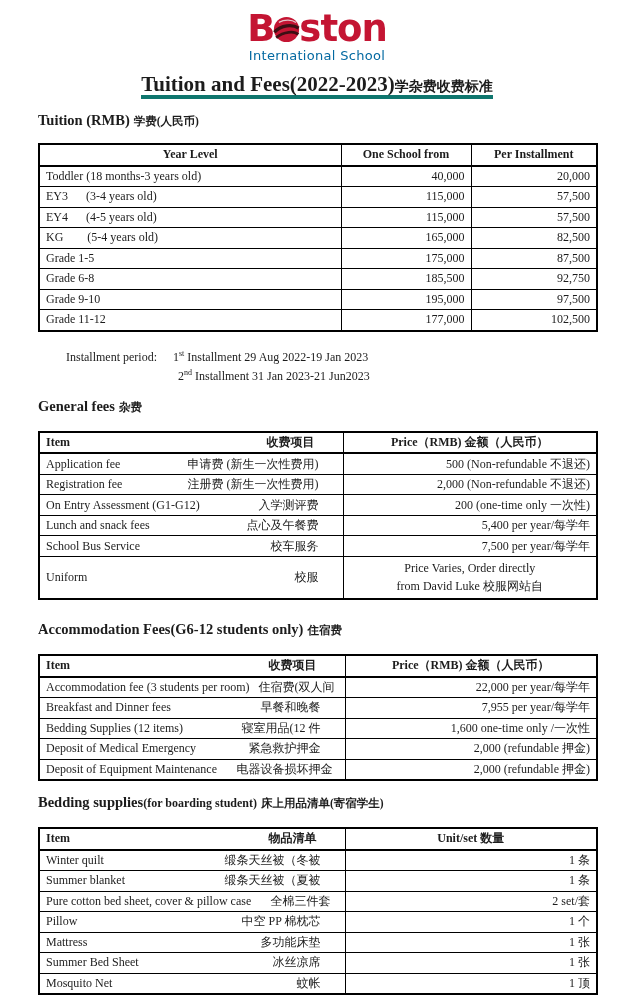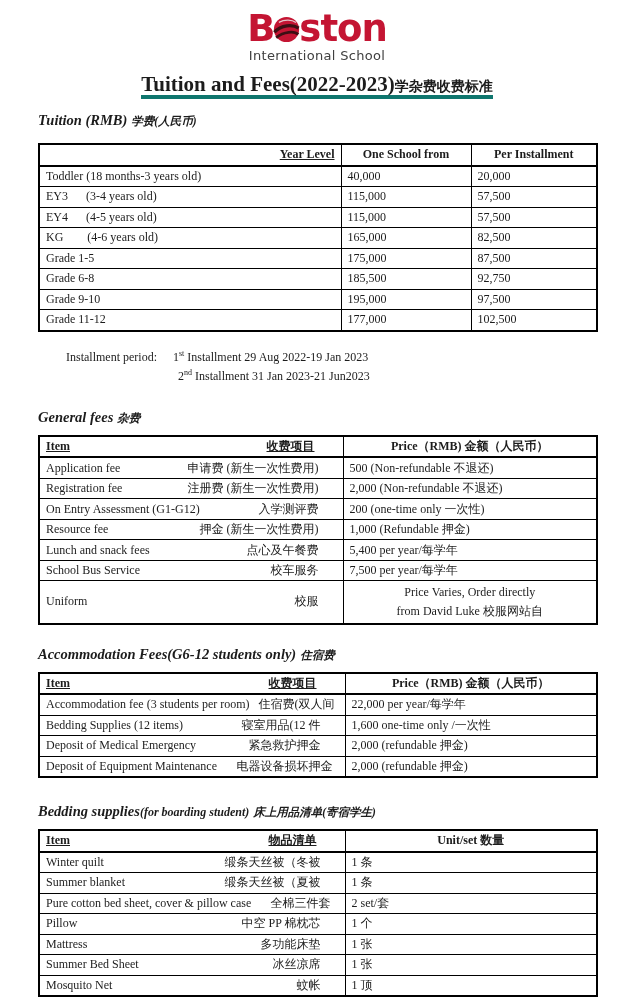--- a/index.html
+++ b/index.html
@@ -13,61 +13,61 @@
   
   .logo { text-align:center; line-height:1; }
   .logo-brand {
     font-family:"DejaVu Sans","Liberation Sans",sans-serif;
     font-weight:bold; font-size:37px; color:#c41533; letter-spacing:-1px;
     display:inline-flex; align-items:center;
   }
   .globe { margin:2px -1px 0 -1px; }
   .logo-sub {
     font-family:"DejaVu Sans","Liberation Sans",sans-serif;
-    font-size:13px; color:#404040; margin-top:2px; letter-spacing:.3px;
+    font-size:13px; color:#0369a1; margin-top:2px; letter-spacing:.3px;
   }
 
   
   .doc-title { text-align:center; margin-top:10px; }
   .title-underline { border-bottom:4px solid #0f766e; padding-bottom:1px; white-space:nowrap; }
   .title-en { font-size:21px; font-weight:bold; }
   .title-zh { font-size:14px; font-weight:bold; }
 
   
-  .section-heading { font-weight:bold; margin:0;font-style:italic; }
+  .section-heading { font-weight:bold; margin:0; }
   .h-en  { font-size:14.5px; }
   .h-en2 { font-size:12px; }
   .h-zh  { font-size:11.5px; }
 
   
   table { width:558px; border-collapse:collapse; table-layout:fixed; }
   .tbl { border:2.5px solid #000; }
   td,th { border:1.5px solid #000; font-size:12px; padding:1px 6px; height:17.5px;
           vertical-align:middle; overflow:hidden; }
   th { font-weight:bold; text-align:center; border-bottom:2.5px solid #000; }
-  th.left { text-align:right;text-decoration:underline; }
-  .num { text-align:left; }
+  th.left { text-align:center; }
+  .num { text-align:right; }
   .pre { white-space:pre; }
   .split-in { display:flex; justify-content:space-between; align-items:baseline; }
   .zh-cell { padding-right:18px; white-space:nowrap; }
   .zh-head { padding-right:22px; }
   .two-line { text-align:center; line-height:1.55; padding:2px 6px; }
 
   
   .note { font-size:12px; margin:16px 0 0 28px; line-height:1.6; }
   .note sup { font-size:8px; }
   .note-label { margin-right:16px; }
   .note-line2 { padding-left:112px; }
 
   .gap-t1 { margin-top:14px; }  
   .s1 { margin-top:14px; }
-  .s2 { margin-top:22px; }
+  .s2 { margin-top:11px; }
   .s3 { margin-top:20px; }
-  .s4 { margin-top:24px; }
-  .tgap { margin-top:9px; }
+  .s4 { margin-top:12px; }
+  .tgap { margin-top:16px; }
 </style>
 </head>
 <body>
 
 <div class="page">
 
   <div class="logo">
     <div class="logo-brand">
       <span>B</span>
       <svg class="globe" width="27" height="27" viewBox="0 0 30 30">
@@ -113,21 +113,21 @@
           <td class="pre">EY3      (3-4 years old)</td>
           <td class="num">115,000</td>
           <td class="num">57,500</td>
         </tr>
     <tr>
           <td class="pre">EY4      (4-5 years old)</td>
           <td class="num">115,000</td>
           <td class="num">57,500</td>
         </tr>
     <tr>
-          <td class="pre">KG        (4-6 years old)</td>
+          <td class="pre">KG        (5-4 years old)</td>
           <td class="num">165,000</td>
           <td class="num">82,500</td>
         </tr>
     <tr>
           <td class="pre">Grade 1-5</td>
           <td class="num">175,000</td>
           <td class="num">87,500</td>
         </tr>
     <tr>
           <td class="pre">Grade 6-8</td>
@@ -195,29 +195,20 @@
             <span class="split-in">
               <span>On Entry Assessment (G1-G12)</span>
               <span class="zh-cell">入学测评费</span>
             </span>
           </td>
           <td class="num">200 (one-time only 一次性)</td>
         </tr>
     <tr>
           <td>
             <span class="split-in">
-              <span>Resource fee</span>
-              <span class="zh-cell">押金 (新生一次性费用)</span>
-            </span>
-          </td>
-          <td class="num">1,000 (Refundable 押金)</td>
-        </tr>
-    <tr>
-          <td>
-            <span class="split-in">
               <span>Lunch and snack fees</span>
               <span class="zh-cell">点心及午餐费</span>
             </span>
           </td>
           <td class="num">5,400 per year/每学年</td>
         </tr>
     <tr>
           <td>
             <span class="split-in">
               <span>School Bus Service</span>
@@ -266,20 +257,29 @@
             <span class="split-in">
               <span>Accommodation fee (3 students per room)</span>
               <span class="zh-cell" style="padding-right:4px">住宿费(双人间</span>
             </span>
           </td>
           <td class="num">22,000 per year/每学年</td>
         </tr>
     <tr>
           <td>
             <span class="split-in">
+              <span>Breakfast and Dinner fees</span>
+              <span class="zh-cell">早餐和晚餐</span>
+            </span>
+          </td>
+          <td class="num">7,955 per year/每学年</td>
+        </tr>
+    <tr>
+          <td>
+            <span class="split-in">
               <span>Bedding Supplies (12 items)</span>
               <span class="zh-cell">寝室用品(12 件</span>
             </span>
           </td>
           <td class="num">1,600 one-time only /一次性</td>
         </tr>
     <tr>
           <td>
             <span class="split-in">
               <span>Deposit of Medical Emergency</span>

